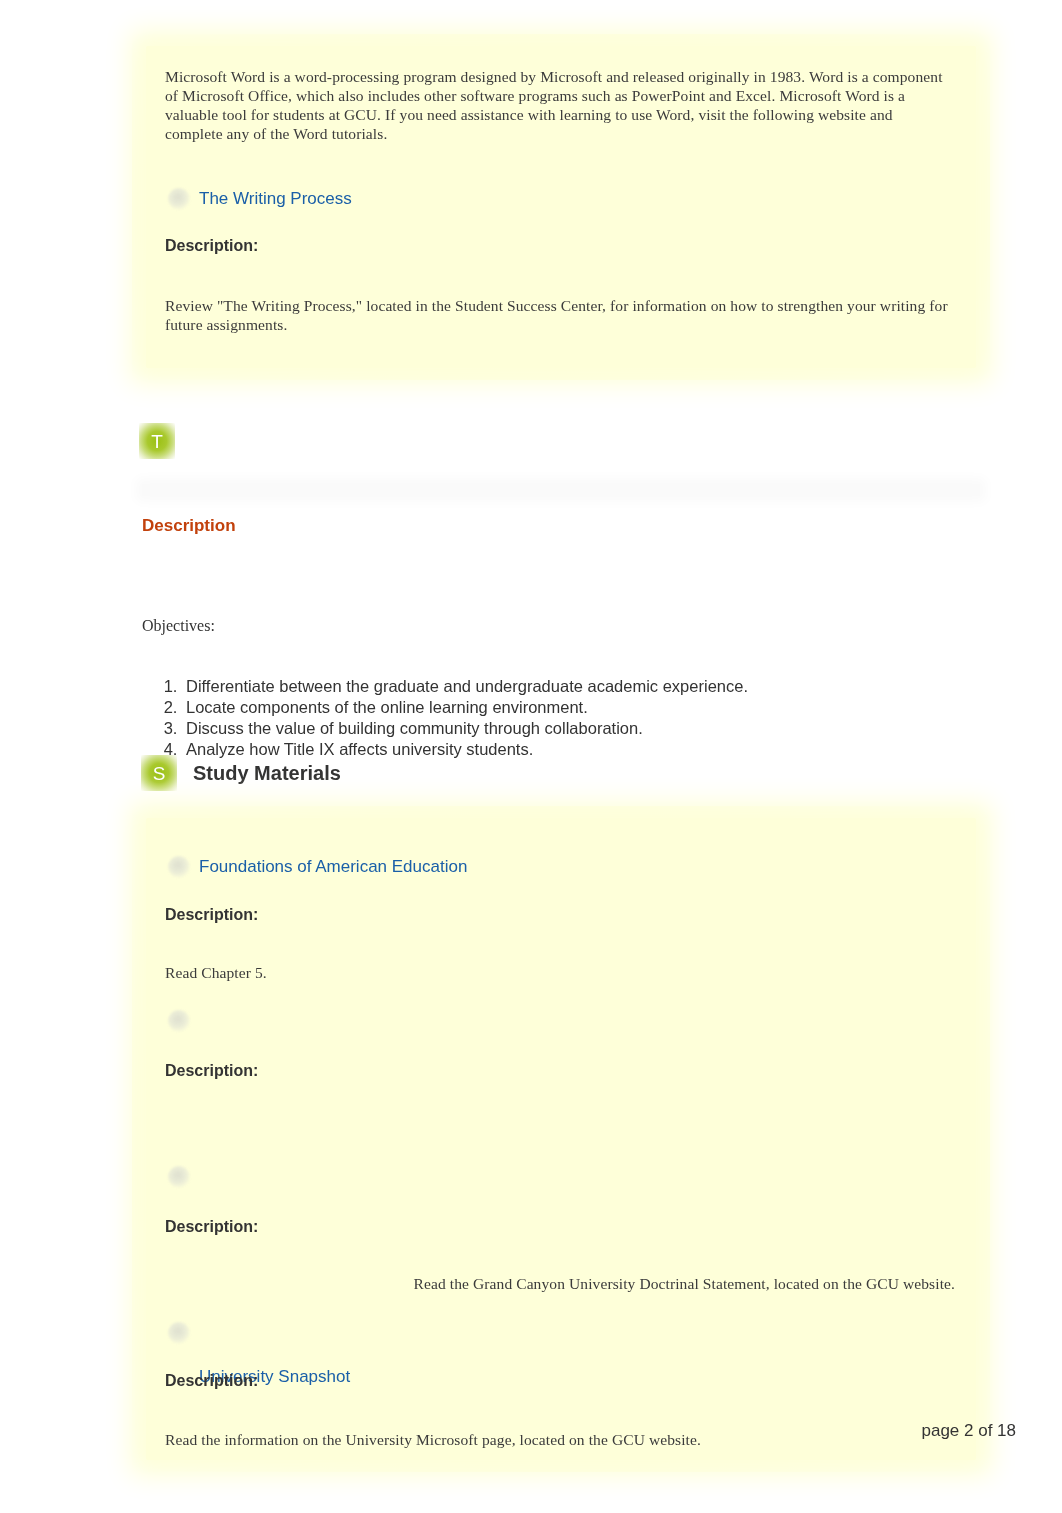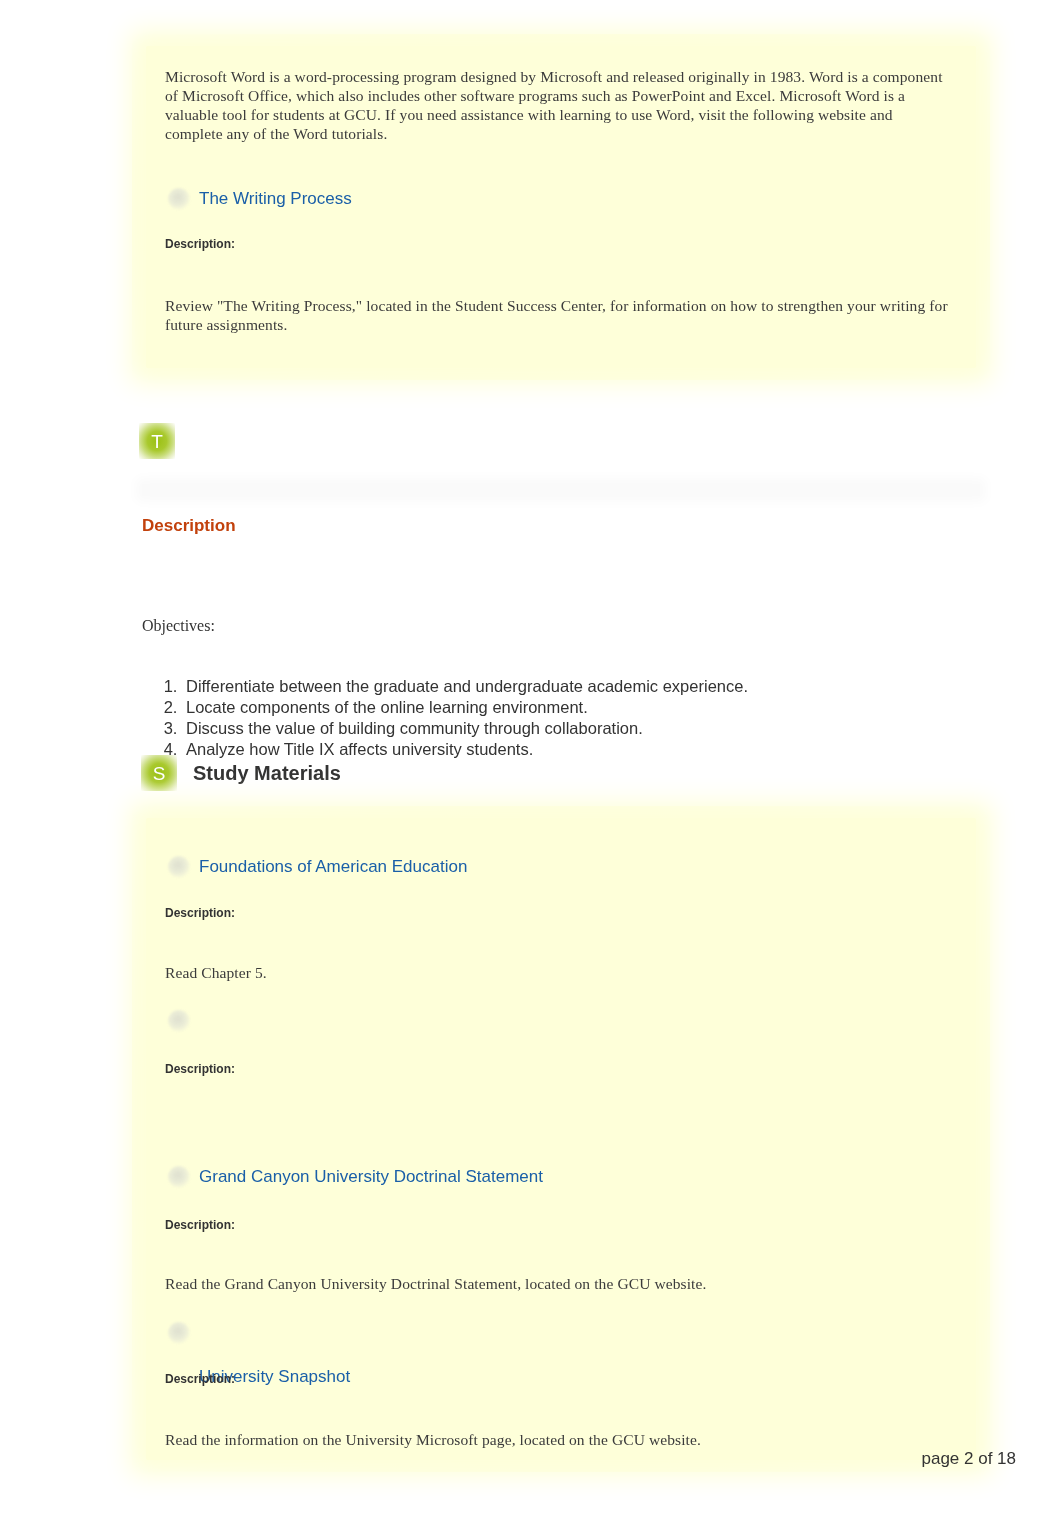--- a/index.html
+++ b/index.html
@@ -60,21 +60,21 @@
     font-family: "Liberation Sans", sans-serif;
     font-size: 17px;
     color: #1a5fa8;
     text-decoration: none;
     cursor: pointer;
     white-space: nowrap;
   }
 
   .desc-label {
     font-family: "Liberation Sans", sans-serif;
-    font-size: 12px;
+    font-size: 16px;
     font-weight: bold;
     color: #333333;
   }
 
   
   .res-icon {
     position: absolute;
     width: 22px;
     height: 22px;
     border-radius: 50%;
@@ -184,24 +184,23 @@
 
   <div class="res-icon" style="left:168px; top:856px;"></div>
   <a class="res-link abs" style="left:199px; top:857px;">Foundations of American Education</a>
   <div class="desc-label abs" style="left:165px; top:906px;">Description:</div>
   <div class="serif-body abs" style="left:165px; top:964px; width:790px;">Read Chapter 5.</div>
 
   <div class="res-icon" style="left:168px; top:1010px;"></div>
   <div class="desc-label abs" style="left:165px; top:1062px;">Description:</div>
 
   <div class="res-icon" style="left:168px; top:1166px;"></div>
-  <a class="res-link abs" style="left:199px; top:1167px;">Grand Canyon University Doctrinal Statement</a>
   <div class="desc-label abs" style="left:165px; top:1218px;">Description:</div>
-  <div class="serif-body abs" style="left:165px; top:1275px; width:790px;">Read the Grand Canyon University Doctrinal Statement, located on the GCU website.</div>
+  <div class="serif-body abs" style="left:165px; top:1275px; width:790px;text-align:right;">Read the Grand Canyon University Doctrinal Statement, located on the GCU website.</div>
 
   <div class="res-icon" style="left:168px; top:1322px;"></div>
   <a class="res-link abs" style="left:199px; top:1323px;margin-top:44px;">University Snapshot</a>
   <div class="desc-label abs" style="left:165px; top:1372px;">Description:</div>
   <div class="serif-body abs" style="left:165px; top:1431px; width:790px;">Read the information on the University Microsoft page, located on the GCU website.</div>
 
-  <div class="footer-page" style="left:700px; top:1421px; width:316px;margin-top:28px;">page 2 of 18</div>
+  <div class="footer-page" style="left:700px; top:1421px; width:316px;">page 2 of 18</div>
 
 </div>
 
 </body></html>

